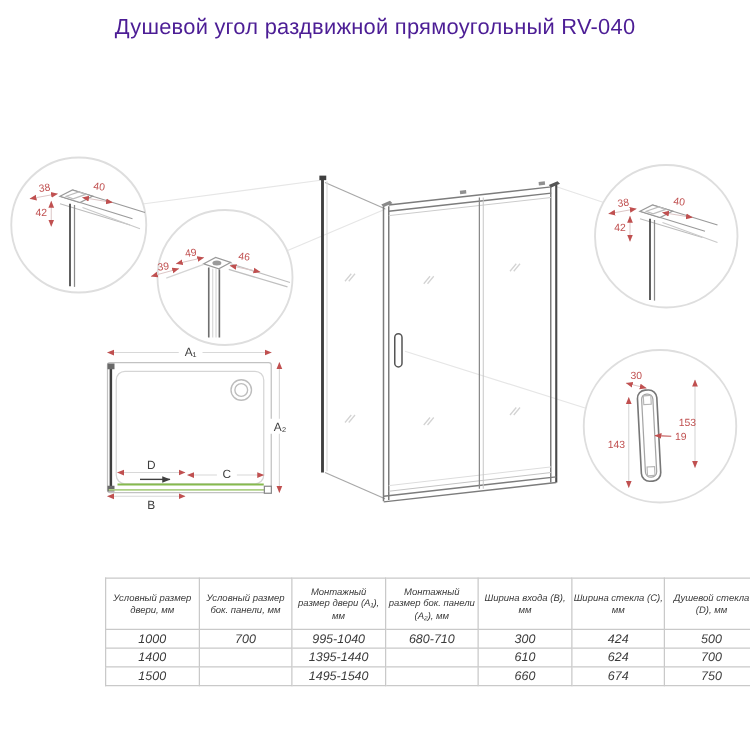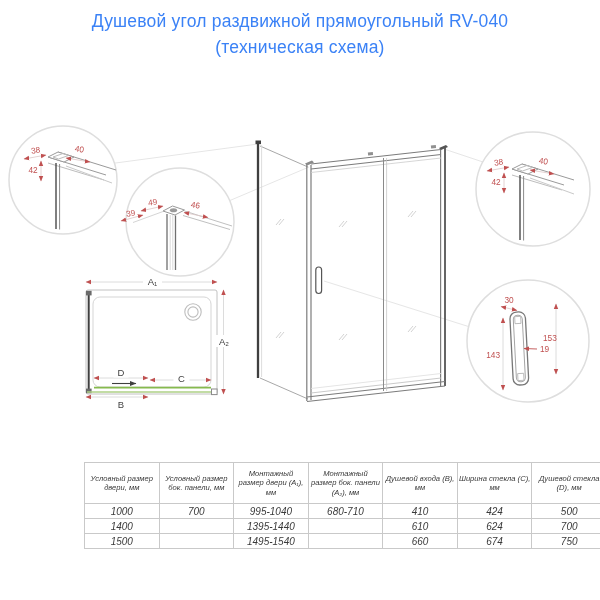--- a/index.html
+++ b/index.html
@@ -1,37 +1,36 @@
 <!DOCTYPE html>
 <html><head>
 <meta charset="utf-8">
 <style>
   html,body{margin:0;padding:0;}
   body{
     width:600px;height:600px;background:#ffffff;position:relative;overflow:hidden;
     font-family:"Liberation Sans","DejaVu Sans",sans-serif;color:#3a3a3a;
   }
   .title{position:absolute;top:9px;left:0;width:600px;text-align:center;
-    font-size:17.5px;line-height:1.48;color:#3b82f6;letter-spacing:.2px;}
+    font-size:17.5px;line-height:1.48;color:#4c1d95;letter-spacing:.2px;}
   .schema{position:absolute;left:0;top:0;}
   table.size-table{position:absolute;left:84px;top:462px;width:523px;
     border-collapse:collapse;background:#fff;table-layout:fixed;font-style:italic;}
   table.size-table th,table.size-table td{border:1px solid #c9c9c9;text-align:center;vertical-align:middle;}
   table.size-table th{font-size:7.6px;font-weight:400;line-height:1.25;height:38px;padding:1px 1px;}
   table.size-table td{font-size:10px;height:14px;padding:0;}
   svg text{font-family:"Liberation Sans","DejaVu Sans",sans-serif;}
   .dim{fill:#c05050;font-size:8.3px;}
   .planlab{fill:#3f3f3f;font-size:9.5px;}
 </style>
 </head>
 <body>
 
 <div class="title">
   <div>Душевой угол раздвижной прямоугольный RV-040</div>
-  <div>(техническая схема)</div>
 </div>
 
 <svg class="schema" width="600" height="600" viewBox="0 0 600 600">
   <defs>
     <marker id="ar" markerUnits="userSpaceOnUse" markerWidth="7" markerHeight="7" refX="5.2" refY="3" orient="auto-start-reverse">
       <path d="M0,0.7 L5.6,3 L0,5.3 Z" fill="#c05050"></path>
     </marker>
     <marker id="arb" markerUnits="userSpaceOnUse" markerWidth="8" markerHeight="8" refX="6.2" refY="3" orient="auto">
       <path d="M0,0.4 L6.6,3 L0,5.6 Z" fill="#3f3f3f"></path>
     </marker>
@@ -222,32 +221,32 @@
   </g>
 </svg>
 
 <table class="size-table">
   <thead>
     <tr>
         <th>Условный размер двери, мм</th>
         <th>Условный размер бок. панели, мм</th>
         <th>Монтажный размер двери (A₁), мм</th>
         <th>Монтажный размер бок. панели (A₂), мм</th>
-        <th>Душевой входа (B), мм</th>
+        <th>Ширина входа (B), мм</th>
         <th>Ширина стекла (C), мм</th>
         <th>Душевой стекла (D), мм</th>
       </tr>
   </thead>
   <tbody>
       <tr>
         <td>1000</td>
         <td>700</td>
         <td>995-1040</td>
         <td>680-710</td>
-        <td>410</td>
+        <td>300</td>
         <td>424</td>
         <td>500</td>
       </tr>
       <tr>
         <td>1400</td>
         <td></td>
         <td>1395-1440</td>
         <td></td>
         <td>610</td>
         <td>624</td>

